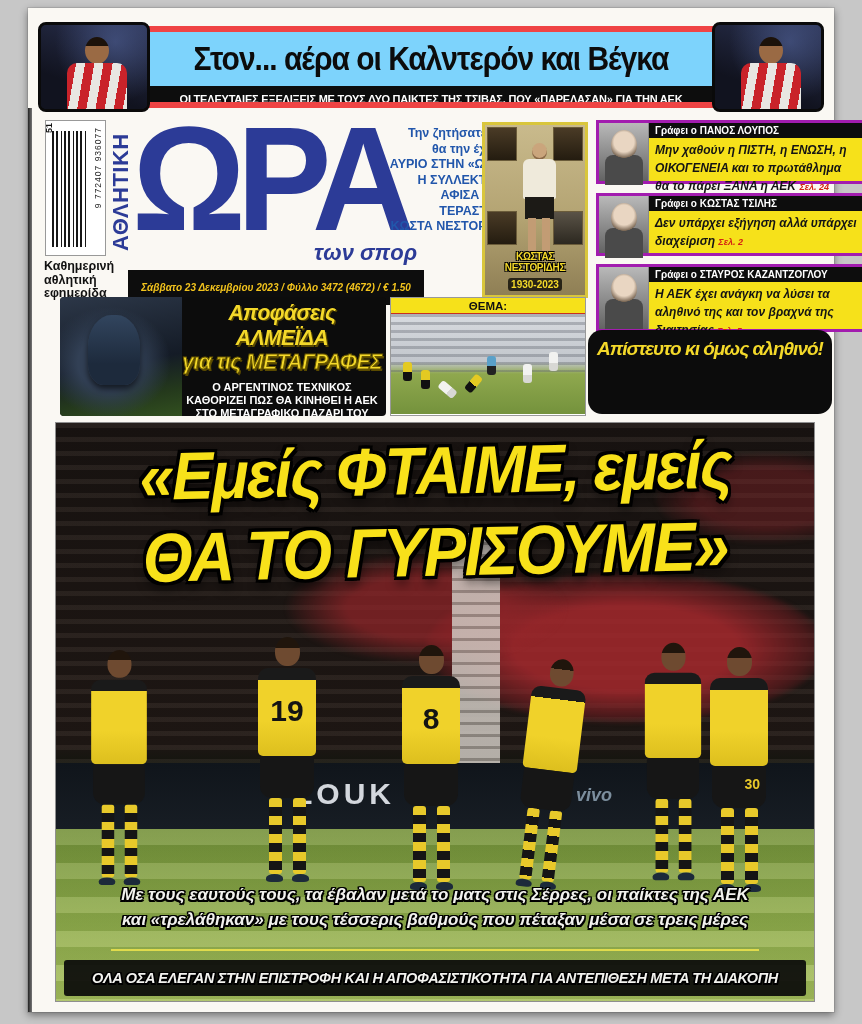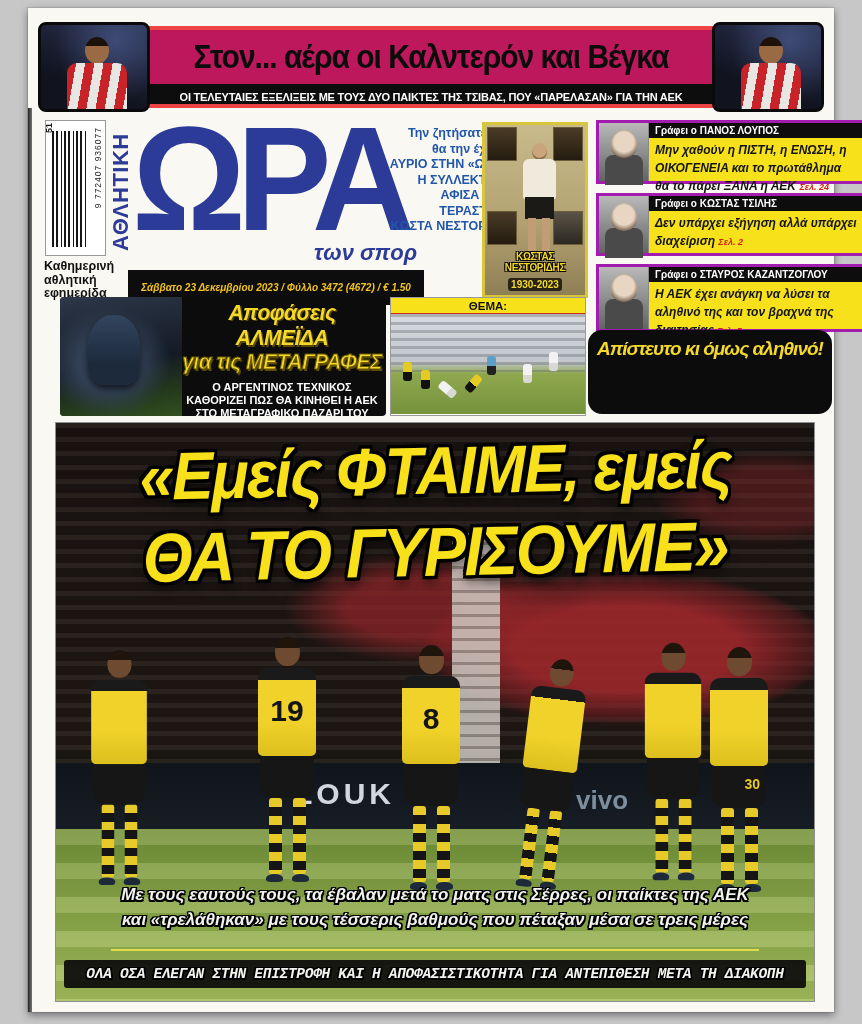--- a/index.html
+++ b/index.html
@@ -5,21 +5,21 @@
   * { margin:0; padding:0; box-sizing:border-box; }
   html,body { width:862px; height:1024px; background:#c7c7c7; overflow:hidden;
     font-family:"Liberation Sans", sans-serif; }
   .paper { position:absolute; left:28px; top:8px; width:806px; height:1004px;
     background:#faf8f3; box-shadow:0 3px 8px rgba(0,0,0,.45), 0 0 0 1px #b5b5b5; }
   .scan-edge { position:absolute; left:0; top:100px; bottom:0; width:4px; background:linear-gradient(90deg,#222,#777); }
 
   
   .top-banner { position:absolute; left:10px; top:14px; width:786px; height:90px; }
   .tb-center { position:absolute; left:104px; right:104px; top:4px; bottom:4px;
-    background:#be185d; border:4px solid #ef4444; border-radius:4px; overflow:hidden; }
+    background:#7dd3fc; border:6px solid #ef4444; border-radius:4px; overflow:hidden; }
   .tb-headline { height:54px; display:flex; align-items:center; justify-content:center;
     font-size:30px; font-weight:bold; color:#0c0c0c; letter-spacing:-1px; transform:scaleY(1.08); }
   .tb-substrip { height:26px; background:#0d0d0d; display:flex; align-items:center; justify-content:center; }
   .tb-substrip span { color:#fff; font-weight:bold; font-size:11px; letter-spacing:-0.2px;text-align:center; }
   .tb-photo { position:absolute; top:0; width:112px; height:90px; background:#14182a;
     border:3px solid #0a0a0a; border-radius:8px; overflow:hidden; }
   .tb-left { left:0; } .tb-right { right:0; }
   .tb-bg { position:absolute; inset:0; background:
      radial-gradient(circle at 70% 20%, rgba(90,110,170,.5), transparent 60%),
      linear-gradient(200deg,#2a3150 0%, #11131f 70%); }
@@ -111,21 +111,21 @@
      background:repeating-linear-gradient(180deg, rgba(120,105,95,.16) 0 5px, transparent 5px 14px); }
   .red-blob { position:absolute; border-radius:50%; filter:blur(2px); }
   .rb1 { left:370px; top:150px; width:400px; height:150px; background:radial-gradient(ellipse, rgba(165,40,45,.85) 0 40%, rgba(120,30,35,.5) 65%, transparent 75%); }
   .rb2 { left:230px; top:130px; width:280px; height:110px; background:radial-gradient(ellipse, rgba(150,38,42,.7) 0 40%, transparent 72%); }
   .rb3 { left:600px; top:30px; width:220px; height:90px; background:radial-gradient(ellipse, rgba(130,35,40,.45) 0 45%, transparent 75%); }
   .aisle { position:absolute; left:396px; top:110px; width:48px; height:230px;
      background:repeating-linear-gradient(180deg,#cfc9c2 0 9px,#9a948d 9px 12px); opacity:.85; }
   .boards { position:absolute; left:0; right:0; top:340px; height:66px;
      background:linear-gradient(180deg,#10151b 0%, #171d24 100%); }
   .board-text-l { position:absolute; left:238px; top:14px; color:#e8ecf2; font-size:30px; font-weight:bold; letter-spacing:4px; opacity:.9; }
-  .board-text-r { position:absolute; left:520px; top:22px; color:#9fb6c8; font-size:26px; font-weight:bold; opacity:.75; }
+  .board-text-r { position:absolute; left:520px; top:22px; color:#9fb6c8; font-size:18px; font-weight:bold; font-style:italic; opacity:.75; }
   .grass-stripes { position:absolute; left:0; right:0; top:406px; bottom:0;
      background:repeating-linear-gradient(180deg, rgba(255,255,230,.12) 0 16px, rgba(30,60,10,.10) 16px 34px); }
 
   .player { position:absolute; width:70px; }
   .p-head { width:25px; height:29px; border-radius:50% 50% 46% 46%; margin:0 auto;
      background:linear-gradient(180deg,#20150c 0 38%, #6e4a30 38%); }
   .p-torso { width:58px; height:88px; margin:2px auto 0; border-radius:10px 10px 5px 5px; position:relative;
      background:linear-gradient(180deg,#1a1a1a 0 12px, #f0d22a 12px 60%, #ddbf1e 100%); }
   .p-num { position:absolute; left:0; right:0; top:26px; text-align:center; font-size:30px; font-weight:bold; color:#141414; }
   .p-shorts { width:54px; height:42px; margin:0 auto; border-radius:3px 3px 12px 12px; background:#161616; position:relative; }
@@ -142,22 +142,22 @@
   .main-hl { position:absolute; left:0; right:0; text-align:center; font-weight:bold; font-style:italic;
      letter-spacing:-2px; transform:rotate(-1.2deg) scaleY(1.08); }
   .hl1 { top:12px; font-size:62px; }
   .hl2 { top:92px; font-size:64px; }
   .otl-w { color:#f2f2ee;
      text-shadow:-1.5px -1.5px 0 #000, 1.5px -1.5px 0 #000, -1.5px 1.5px 0 #000, 1.5px 1.5px 0 #000,
        0 -1.5px 0 #000, 0 1.5px 0 #000, -1.5px 0 0 #000, 1.5px 0 0 #000; }
   .caption { position:absolute; left:0; right:0; text-align:center; font-size:17px; font-weight:bold; font-style:italic; }
   .cap1 { top:462px; } .cap2 { top:487px; }
   .divider { position:absolute; left:55px; right:55px; top:526px; height:2px; background:#e9e14c; opacity:.9; }
-  .bottom-band { position:absolute; left:8px; right:8px; top:537px; height:28px; background:rgba(10,10,10,.92);
-     border-radius:3px; display:flex; align-items:center; justify-content:center;font-family:Liberation Mono, monospace; }
+  .bottom-band { position:absolute; left:8px; right:8px; top:537px; height:36px; background:rgba(10,10,10,.92);
+     border-radius:3px; display:flex; align-items:center; justify-content:center; }
   .bottom-band span { font-size:14.5px; letter-spacing:-0.3px; font-weight:bold; font-style:italic; }
 </style>
 </head>
 <body>
 
 <div class="paper">
   <div class="scan-edge"></div>
 
   <section class="top-banner">
     <div class="tb-center">

